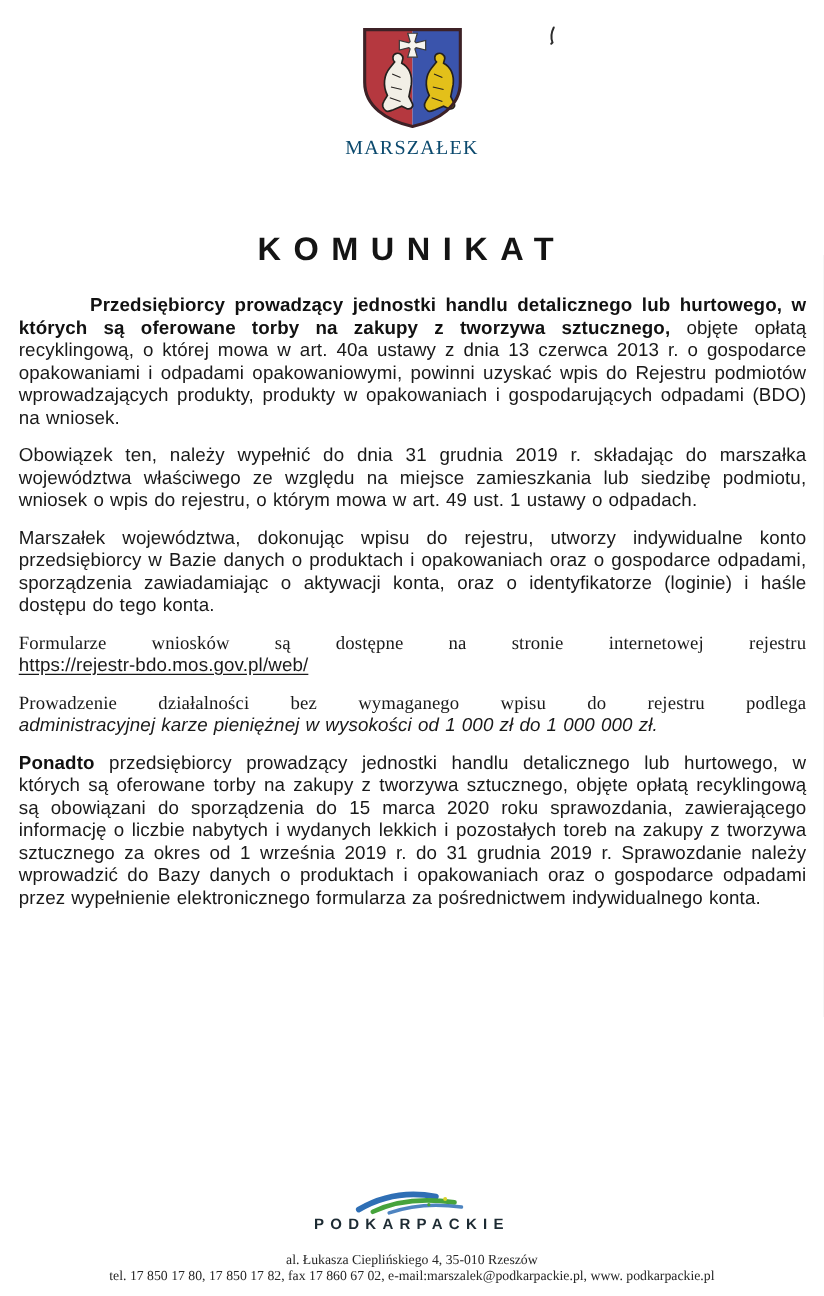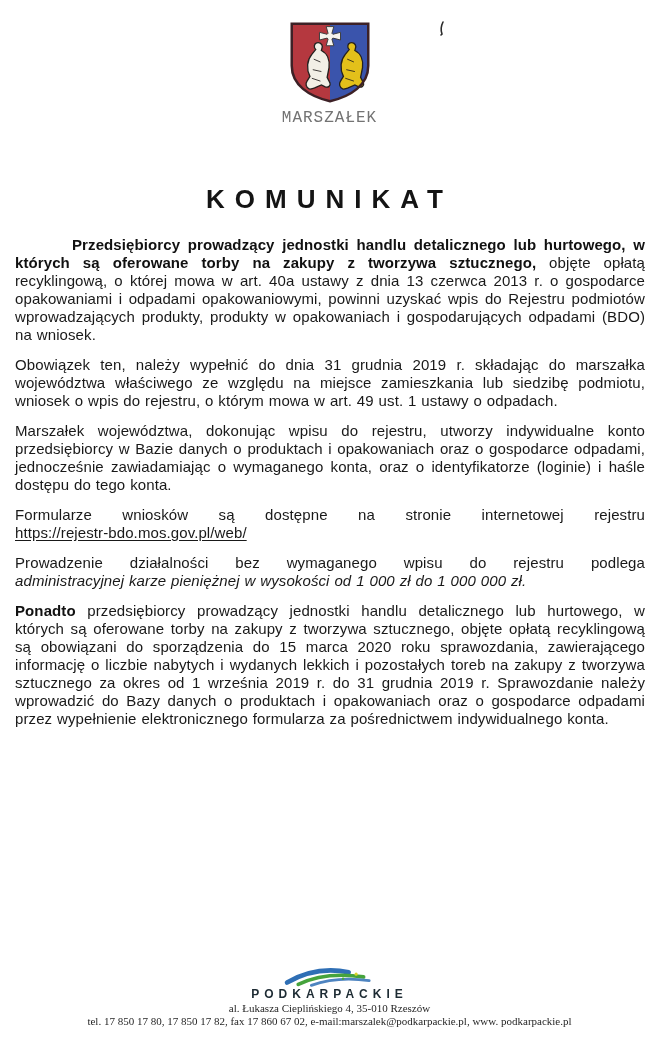--- a/index.html
+++ b/index.html
@@ -11,24 +11,24 @@
     font-family:"Liberation Sans","DejaVu Sans",sans-serif;
     color:#191919;
     overflow:hidden;
     box-sizing:border-box;
   }
   
   .letterhead{padding-top:18px;text-align:center;}
   .crest{display:block;margin:0 auto;}
   .issuer{
     margin-top:4px;
-    font-family:Liberation Mono, monospace;
+    font-family:Liberation Serif, serif;
     font-size:16px;line-height:17px;
     letter-spacing:1px;
-    color:#737373;
+    color:#0c4a6e;
   }
   
   .ink-mark{position:absolute;left:437px;top:20px;}
   
   .title{
     margin:57px 0 0 0;
     text-align:center;
     font-size:26px;
     font-weight:bold;
     letter-spacing:10px;
@@ -39,39 +39,39 @@
   .p{
     margin:0 0 12px 0;
     font-size:15px;
     line-height:18px;
     text-align:justify;
     word-spacing:0.6px;
     letter-spacing:0.1px;
   }
   .p b{font-weight:bold;color:#111;}
   .indent1{text-indent:57px;}
-  .jline{display:block;text-align:justify;text-align-last:justify;}
+  .jline{display:block;text-align:justify;text-align-last:justify;font-family:Liberation Serif, serif;}
   .jline.ind{padding-left:50px;}
   .nline{display:block;text-align:right;text-align-last:left;font-style:italic;}
   .doc-link{
     display:block;text-align:left;
     color:#191919;text-decoration:underline;
     text-underline-offset:2px;
   }
   
   .footer{position:absolute;left:0;right:0;bottom:10px;text-align:center;}
   .logo svg{display:block;margin:0 auto;}
   .logo-text{
     margin-top:-2px;
     font-size:12px;font-weight:bold;
     letter-spacing:5px;
     color:#1d2b33;
   }
   .address{
-    margin-top:1px;
+    margin-top:16px;
     font-family:"Liberation Serif","DejaVu Serif",serif;
     font-size:11px;line-height:12.5px;
     color:#262626;
   }
 </style>
 </head>
 <body>
 
 <div class="page">
 
@@ -100,21 +100,21 @@
   </header>
 
   <h1 class="title">KOMUNIKAT</h1>
 
   <main class="body">
 
     <p class="p indent1"><b>Przedsiębiorcy prowadzący jednostki handlu detalicznego lub hurtowego, w których są oferowane torby na zakupy z tworzywa sztucznego,</b><span> objęte opłatą recyklingową, o której mowa w art. 40a ustawy z dnia 13 czerwca 2013 r. o gospodarce opakowaniami i odpadami opakowaniowymi, powinni uzyskać wpis do Rejestru podmiotów wprowadzających produkty, produkty w opakowaniach i gospodarujących odpadami (BDO) na wniosek.</span></p>
 
     <p class="p">Obowiązek ten, należy wypełnić do dnia 31 grudnia 2019 r. składając do marszałka województwa właściwego ze względu na miejsce zamieszkania lub siedzibę podmiotu, wniosek o wpis do rejestru, o którym mowa w art. 49 ust. 1 ustawy o odpadach.</p>
 
-    <p class="p">Marszałek województwa, dokonując wpisu do rejestru, utworzy indywidualne konto przedsiębiorcy w Bazie danych o produktach i opakowaniach oraz o gospodarce odpadami, jednocześnie zawiadamiając o wymaganego konta, oraz o identyfikatorze (loginie) i haśle dostępu do tego konta.</p>
+    <p class="p">Marszałek województwa, dokonując wpisu do rejestru, utworzy indywidualne konto przedsiębiorcy w Bazie danych o produktach i opakowaniach oraz o gospodarce odpadami, sporządzenia zawiadamiając o aktywacji konta, oraz o identyfikatorze (loginie) i haśle dostępu do tego konta.</p>
 
     <p class="p">
       <span class="jline">Formularze wniosków są dostępne na stronie internetowej rejestru</span>
       <a href="#" class="doc-link">https://rejestr-bdo.mos.gov.pl/web/</a>
     </p>
 
     <p class="p">
       <span class="jline">Prowadzenie działalności bez wymaganego wpisu do rejestru podlega</span>
       <span class="nline">administracyjnej karze pieniężnej w wysokości od 1 000 zł do 1 000 000 zł.</span>
     </p>

